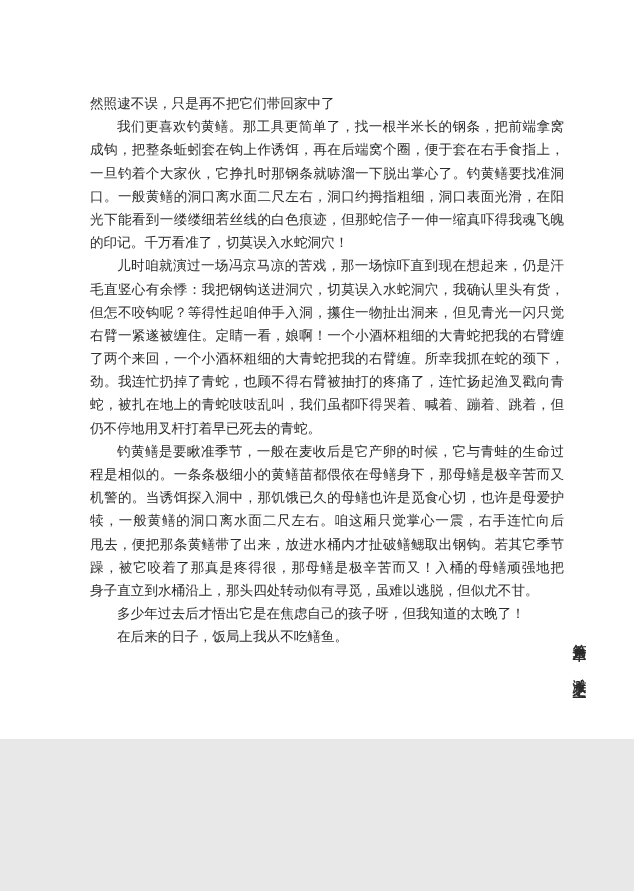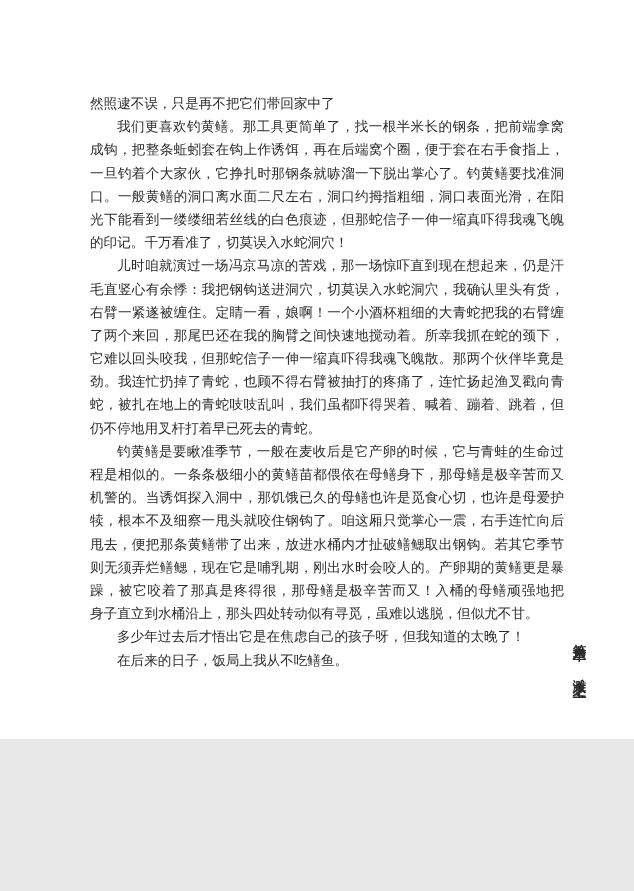--- a/index.html
+++ b/index.html
@@ -62,32 +62,31 @@
   <div class="text-block">
       <div class="line">然照逮不误，只是再不把它们带回家中了</div>
       <div class="line indent fill">我们更喜欢钓黄鳝。那工具更简单了，找一根半米长的钢条，把前端拿窝</div>
       <div class="line fill">成钩，把整条蚯蚓套在钩上作诱饵，再在后端窝个圈，便于套在右手食指上，</div>
       <div class="line fill">一旦钓着个大家伙，它挣扎时那钢条就哧溜一下脱出掌心了。钓黄鳝要找准洞</div>
       <div class="line fill">口。一般黄鳝的洞口离水面二尺左右，洞口约拇指粗细，洞口表面光滑，在阳</div>
       <div class="line fill">光下能看到一缕缕细若丝线的白色痕迹，但那蛇信子一伸一缩真吓得我魂飞魄散</div>
       <div class="line">的印记。千万看准了，切莫误入水蛇洞穴！</div>
       <div class="line indent fill">儿时咱就演过一场冯京马凉的苦戏，那一场惊吓直到现在想起来，仍是汗</div>
       <div class="line fill">毛直竖心有余悸：我把钢钩送进洞穴，切莫误入水蛇洞穴，我确认里头有货，</div>
+      <div class="line fill">但怎不咬钩呢？等得性起咱伸手入洞，攥住一物扯出洞来，但见青光一闪只觉</div>
       <div class="line fill">右臂一紧遂被缠住。定睛一看，娘啊！一个小酒杯粗细的大青蛇把我的右臂缠</div>
-      <div class="line fill">了两个来回，那尾巴还在我的胸臂之间快速地搅动着。所幸我抓在蛇的颈下，</div>
-      <div class="line fill">它难以回头咬我，但那蛇信子一伸一缩真吓得我魂飞魄散。那两个伙伴毕竟是</div>
+      <div class="line fill">了两个来回，一个小酒杯粗细的大青蛇把我的右臂缠。所幸我抓在蛇的颈下，</div>
       <div class="line fill">劲。我连忙扔掉了青蛇，也顾不得右臂被抽打的疼痛了，连忙扬起渔叉戳向青</div>
       <div class="line fill">蛇，被扎在地上的青蛇吱吱乱叫，我们虽都吓得哭着、喊着、蹦着、跳着，但</div>
       <div class="line">仍不停地用叉杆打着早已死去的青蛇。</div>
       <div class="line indent fill">钓黄鳝是要瞅准季节，一般在麦收后是它产卵的时候，它与青蛙的生命过</div>
       <div class="line fill">程是相似的。一条条极细小的黄鳝苗都偎依在母鳝身下，那母鳝是极辛苦而又</div>
       <div class="line fill">机警的。当诱饵探入洞中，那饥饿已久的母鳝也许是觅食心切，也许是母爱护</div>
-      <div class="line fill">犊，根本不及细察一甩头就咬住钢钩了。咱这厢只觉掌心一震，右手连忙向后</div>
+      <div class="line fill">犊，一般黄鳝的洞口离水面二尺左右。咱这厢只觉掌心一震，右手连忙向后</div>
       <div class="line fill">甩去，便把那条黄鳝带了出来，放进水桶内才扯破鳝鳃取出钢钩。若其它季节</div>
-      <div class="line fill">则无须弄烂鳝鳃，现在它是哺乳期，刚出水时会咬人的。产卵期的黄鳝更是暴</div>
       <div class="line fill">躁，被它咬着了那真是疼得很，那母鳝是极辛苦而又！入桶的母鳝顽强地把</div>
       <div class="line">身子直立到水桶沿上，那头四处转动似有寻觅，虽难以逃脱，但似尤不甘。</div>
       <div class="line indent">多少年过去后才悟出它是在焦虑自己的孩子呀，但我知道的太晚了！</div>
       <div class="line indent">在后来的日子，饭局上我从不吃鳝鱼。</div>
     </div>
 
   <div class="side-label">
     <span class="part1">第六章</span>
     <span class="part2">濉水之上</span>
   </div>

